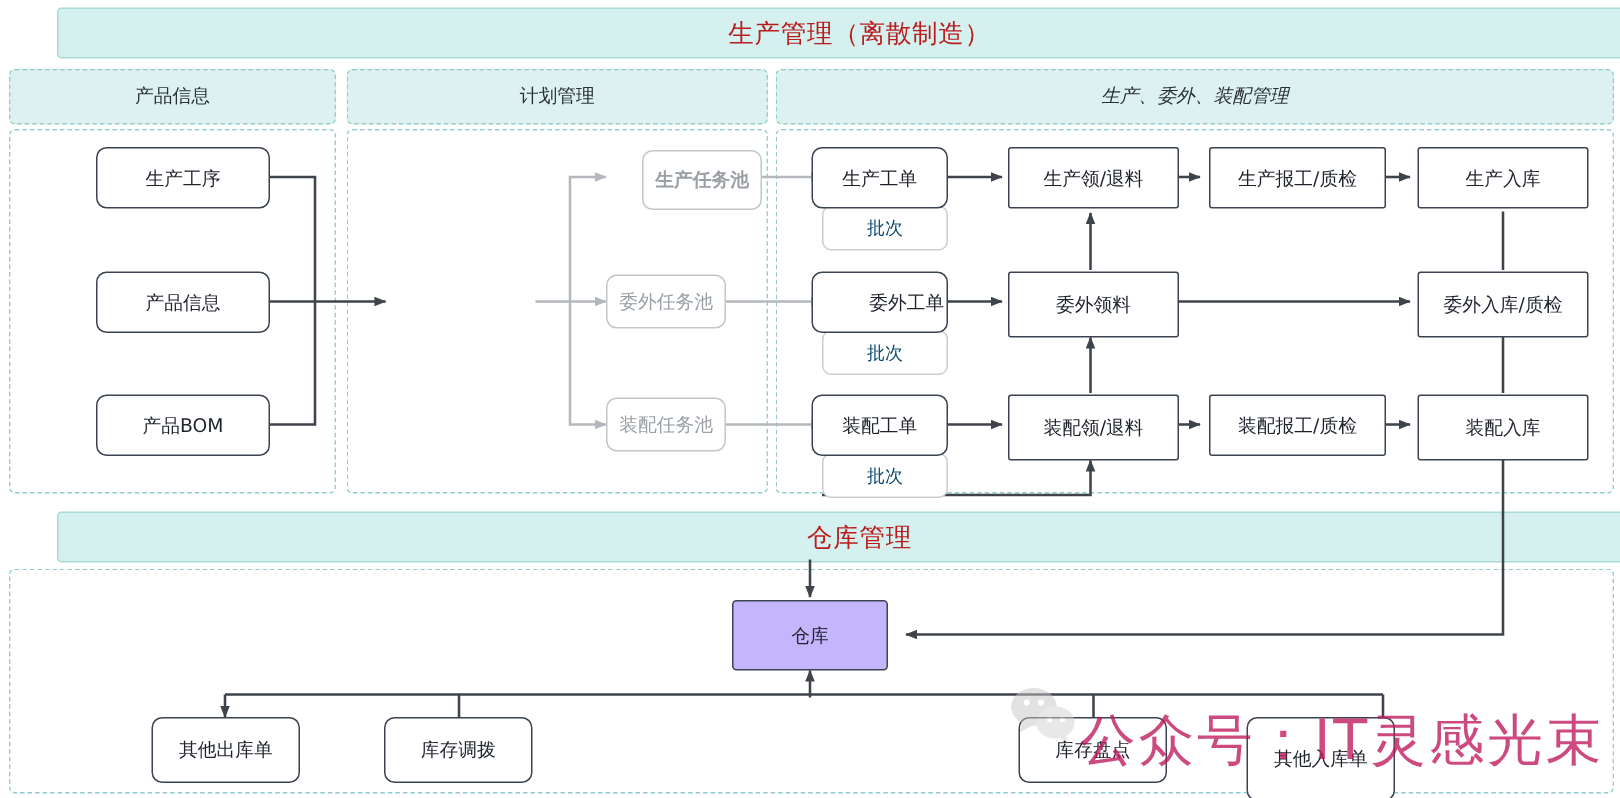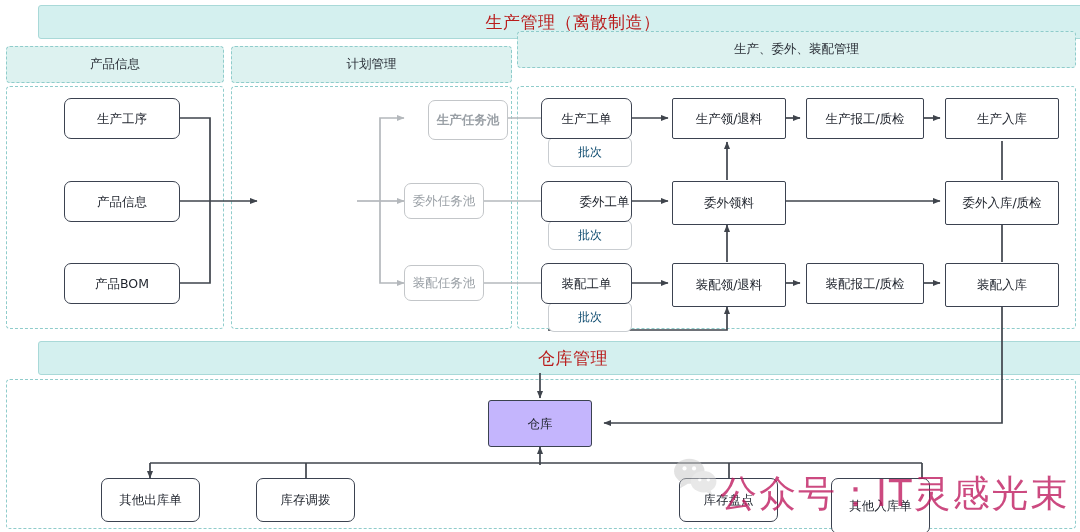--- a/index.html
+++ b/index.html
@@ -84,21 +84,21 @@
   <div class="band" style="left:6px;top:5px;width:1068px;height:32px;">
     <span>生产管理（离散制造）</span>
   </div>
 
   <div class="grp-head" style="left:6px;top:46px;width:216px;height:35px;">
     <span>产品信息</span>
   </div>
   <div class="grp-head" style="left:231px;top:46px;width:279px;height:35px;">
     <span>计划管理</span>
   </div>
-  <div class="grp-head" style="left:517px;top:31px;width:557px;height:35px;">
+  <div class="grp-head" style="left:517px;top:46px;width:557px;height:35px;font-style:italic;">
     <span>生产、委外、装配管理</span>
   </div>
 
   <div class="grp-body" style="left:6px;top:86px;width:216px;height:241px;"></div>
   <div class="grp-body" style="left:231px;top:86px;width:279px;height:241px;"></div>
   <div class="grp-body" style="left:517px;top:86px;width:557px;height:241px;"></div>
 
   <div class="band" style="left:6px;top:341px;width:1068px;height:32px;">
     <span>仓库管理</span>
   </div>

